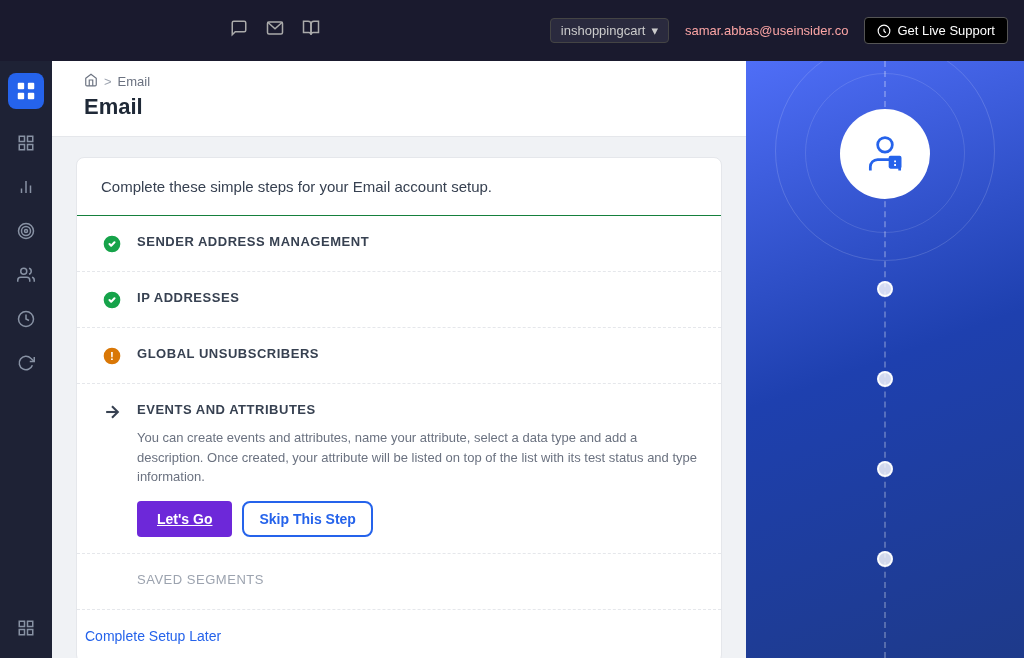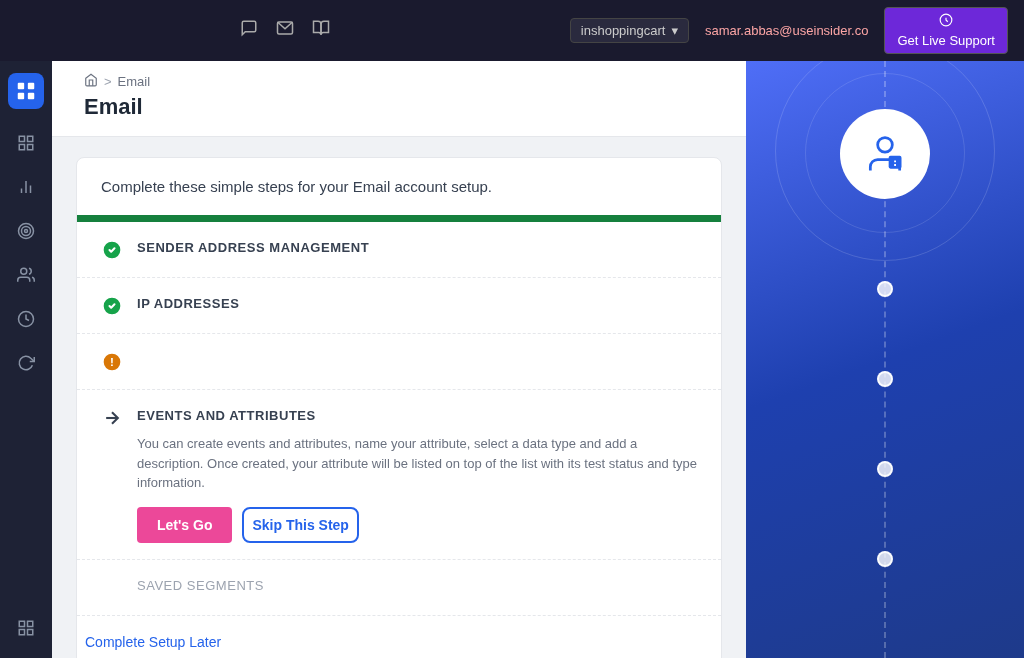--- a/index.html
+++ b/index.html
@@ -38,31 +38,30 @@
       display: flex;
       align-items: center;
       gap: 6px;
       cursor: pointer;
     }
     .user-email {
       color: #fca5a5;
       font-size: 13px;
     }
     .live-support-btn {
-      background: #6d28d9;
+      background: #000000;
       color: #fff;
       border: 1px solid #555;
       border-radius: 4px;
       padding: 5px 12px;
       font-size: 13px;
       cursor: pointer;
       display: flex;
       align-items: center;
       gap: 6px;
-      flex-direction: column;
     }
 
     
     .main-layout {
       display: flex;
       flex: 1;
       overflow: hidden;
     }
 
     
@@ -151,21 +150,21 @@
       background: #fff;
       border-radius: 8px;
       border: 1px solid #e5e7eb;
       overflow: hidden;
     }
 
     .setup-intro {
       padding: 20px 24px;
       font-size: 15px;
       color: #374151;
-      border-bottom: 7px solid #15803d;
+      border-bottom: 1px solid #15803d;
     }
 
     .step-item {
       padding: 16px 24px;
       border-bottom: 1px dashed #e5e7eb;
       display: flex;
       align-items: flex-start;
       gap: 14px;
     }
     .step-item-body { flex: 1; }
@@ -191,35 +190,36 @@
       color: #6b7280;
       margin-top: 10px;
       line-height: 1.5;
     }
     .step-actions {
       display: flex;
       gap: 10px;
       margin-top: 14px;
     }
     .btn-primary {
-      background: #ec4899;
+      background: #6d28d9;
       color: #fff;
       border: none;
       border-radius: 4px;
       padding: 8px 20px;
       font-size: 14px;
       font-weight: 600;
       cursor: pointer;
+      text-decoration: underline;
     }
     .btn-outline {
       background: #fff;
       color: #2563eb;
       border: 2px solid #2563eb;
       border-radius: 8px;
-      padding: 8px 8px;
+      padding: 8px 15px;
       font-size: 14px;
       font-weight: 600;
       cursor: pointer;
     }
     .step-item.collapsed .step-title {
       color: #6b7280;
       font-weight: 600;
     }
 
     .complete-later {
@@ -451,20 +451,23 @@
           </div>
         </div>
 
         <div class="step-item">
           <div class="step-icon">
             <svg width="20" height="20" viewBox="0 0 24 24" fill="none">
                 <circle cx="12" cy="12" r="10" fill="#d97706"></circle>
                 <text x="12" y="17" text-anchor="middle" font-size="14" fill="white" font-weight="bold">!</text>
               </svg>
           </div>
+          <div class="step-item-body">
+            <span class="step-title">GLOBAL UNSUBSCRIBERS</span>
+          </div>
         </div>
 
         <div class="step-item">
           <div class="step-icon">
             <svg width="20" height="20" viewBox="0 0 24 24" fill="none" stroke="#374151" stroke-width="2.5">
                 <line x1="5" y1="12" x2="19" y2="12"></line>
                 <polyline points="12 5 19 12 12 19"></polyline>
               </svg>
           </div>
           <div class="step-item-body">

